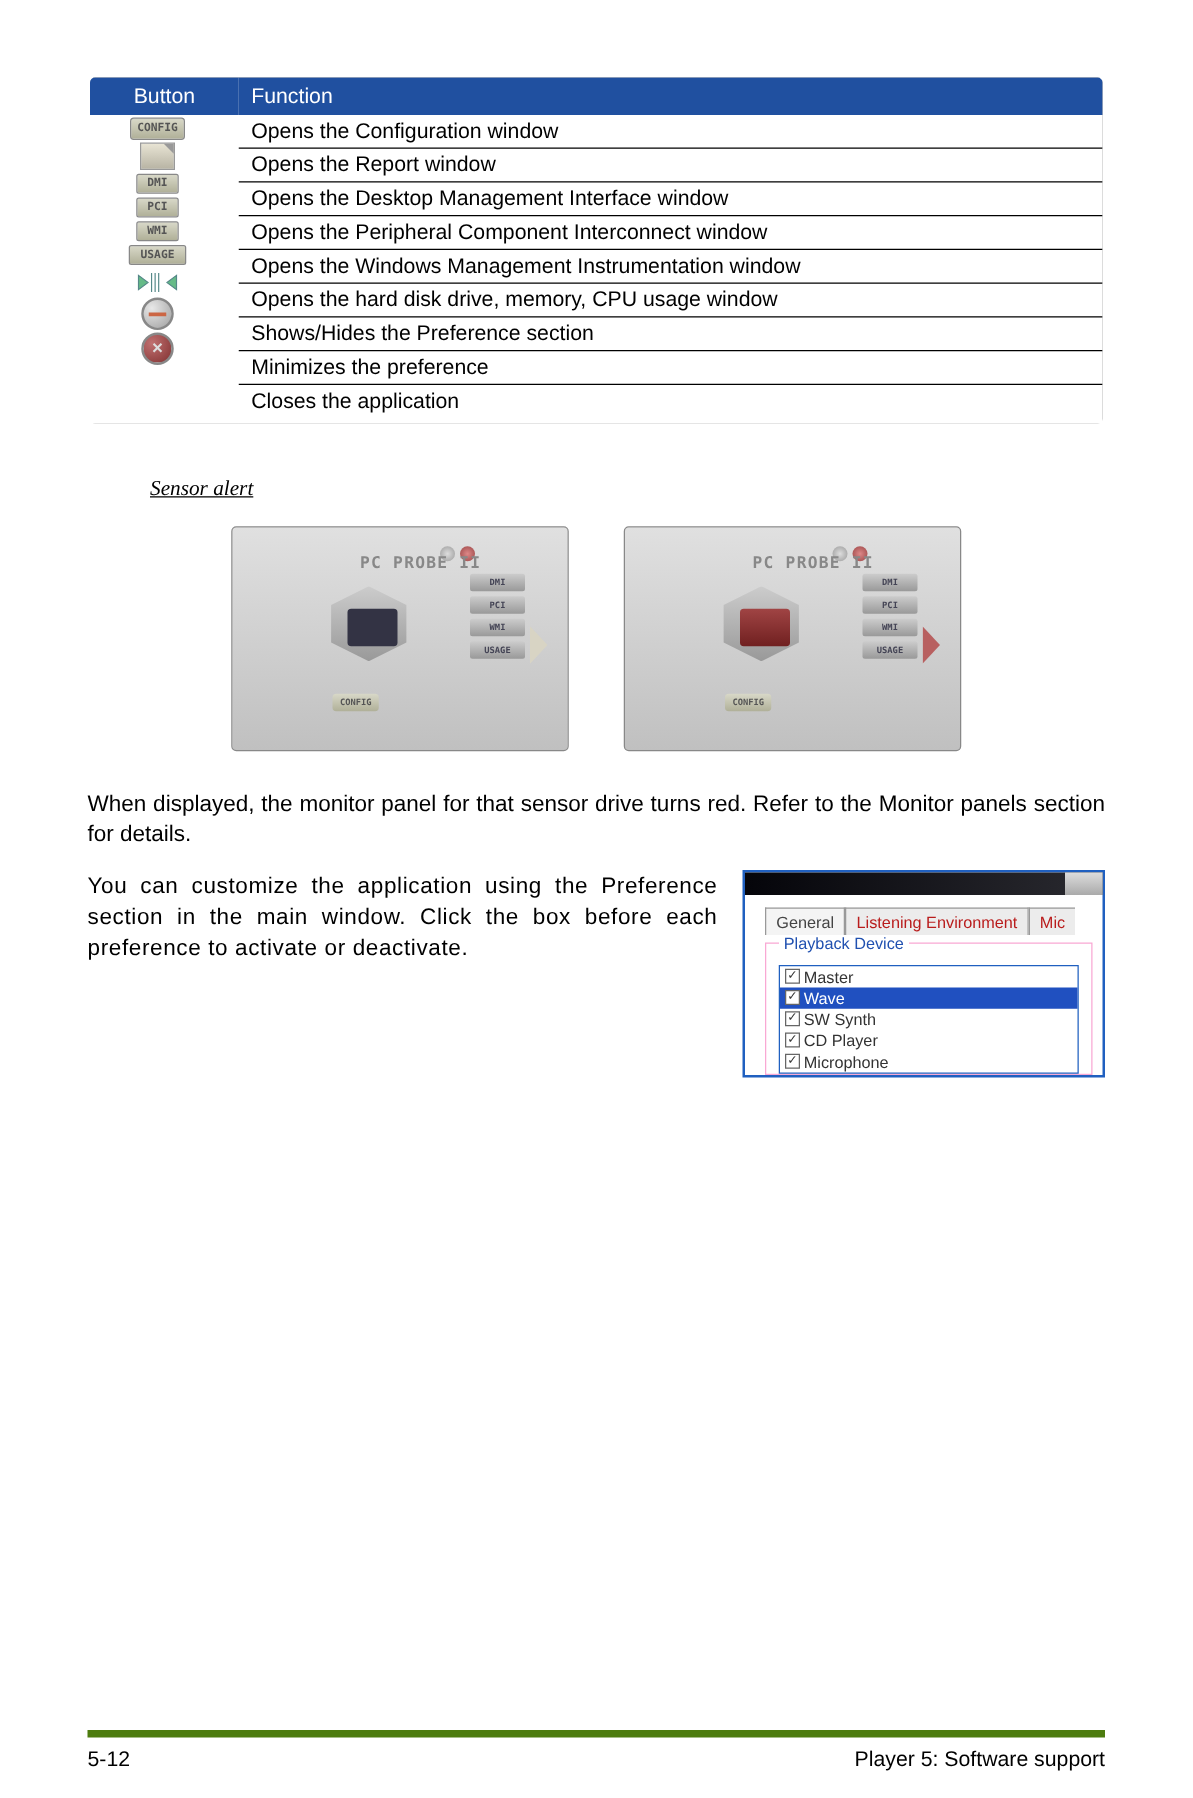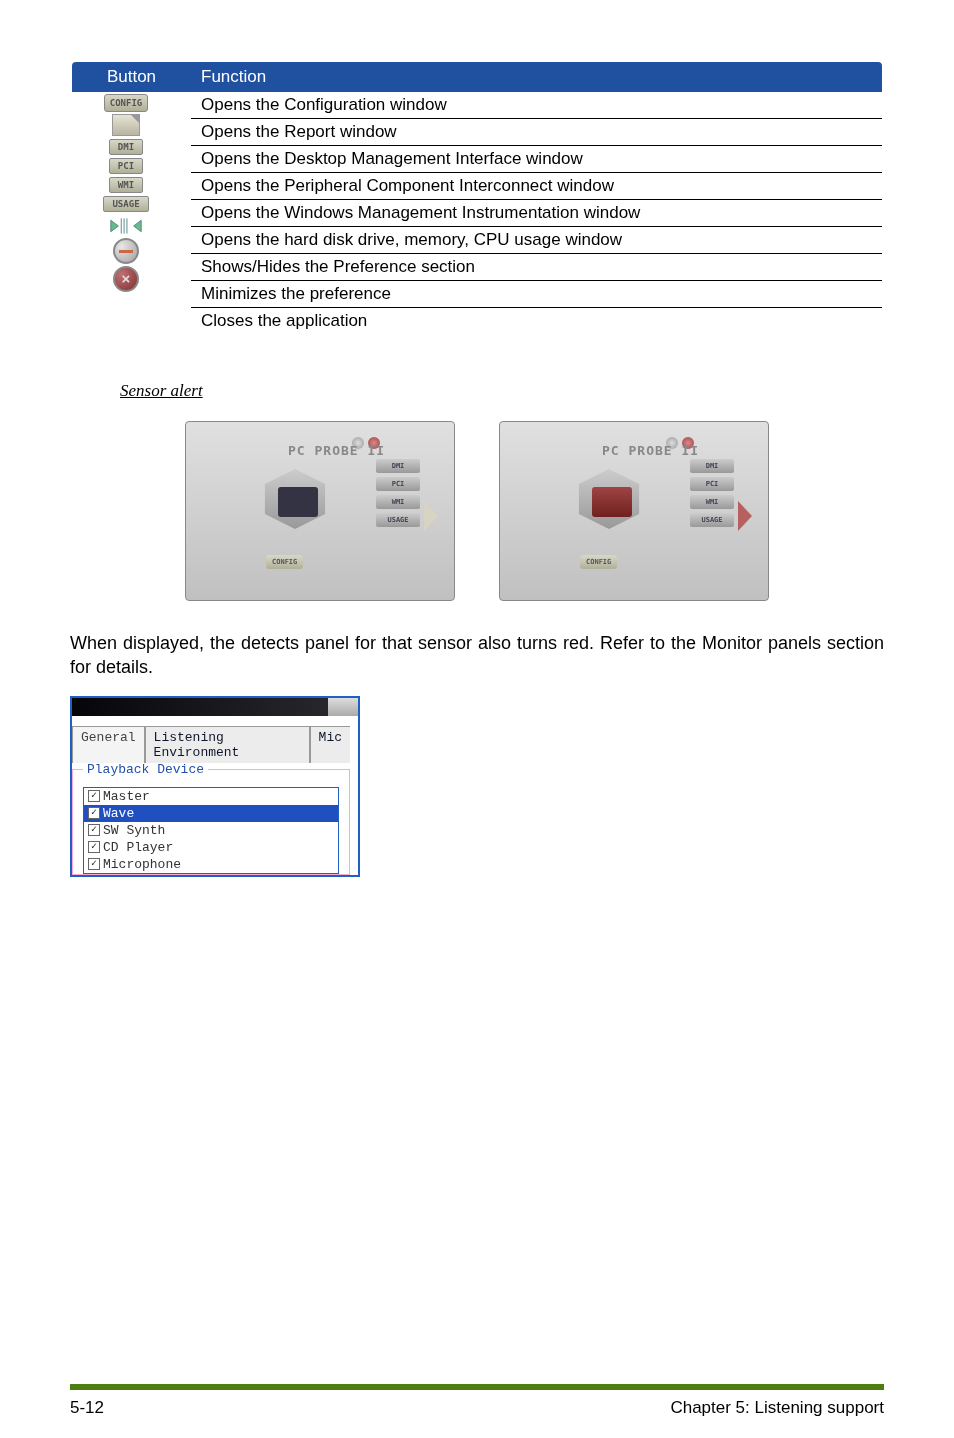--- a/index.html
+++ b/index.html
@@ -308,37 +308,36 @@
       position: relative;
     }
     .prefs-panel-top::after{
       content:'';
       position:absolute;
       right:0;top:0;
       width:30px;height:18px;
       background:linear-gradient(#ddd,#aaa);
     }
     .prefs-panel-body {
-      padding: 10px 8px 0 0;
-      font-family: Liberation Mono, monospace;
+      padding: 10px 8px 0 16px;
     }
     .prefs-tabs {
       display: flex;
       font-size: 13px;
     }
     .prefs-tab {
       border: 1px solid #999;
       border-bottom: none;
       padding: 3px 8px;
       background: #f4f4f4;
       color: #444;
     }
     .prefs-tab.inactive {
       background: #ececec;
-      color: #0f172a;
+      color: #b91c1c;
     }
     .prefs-tab.cut {
       border-right: none;
     }
     .prefs-fieldset {
       border: 1px solid #f9a8d4;
       margin-top: -1px;
       padding: 6px 10px 0 10px;
       font-size: 13px;
     }
@@ -485,23 +484,24 @@
             <div class="hex-label">WMI</div>
             <div class="hex-label">USAGE</div>
           </div>
           <div class="hex-config-label">CONFIG</div>
           <div class="hex-arrow red"></div>
         </div>
       </div>
     </div>
   </div>
 
-  <p class="body-text">When displayed, the detects panel for that sensor also turns red. Refer to the Monitor panels section for details.</p>
+  <p class="body-text">When displayed, the monitor panel for that sensor drive turns red. Refer to the Monitor panels section for details.</p>
 
   <div class="prefs-row">
+    <div class="prefs-text">You can customize the application using the Preference section in the main window. Click the box before each preference to activate or deactivate.</div>
     <div class="prefs-panel">
       <div class="prefs-panel-top"></div>
       <div class="prefs-panel-body">
         <div class="prefs-tabs">
           <div class="prefs-tab">General</div>
           <div class="prefs-tab inactive">Listening Environment</div>
           <div class="prefs-tab inactive cut">Mic</div>
         </div>
         <fieldset class="prefs-fieldset">
           <legend class="prefs-legend">Playback Device</legend>
@@ -529,14 +529,14 @@
           </div>
         </fieldset>
       </div>
     </div>
   </div>
 
 </div>
 
 <div class="footer">
   <span>5-12</span>
-  <span>Chapter 5: Listening support</span>
+  <span>Player 5: Software support</span>
 </div>
 
 </body></html>

